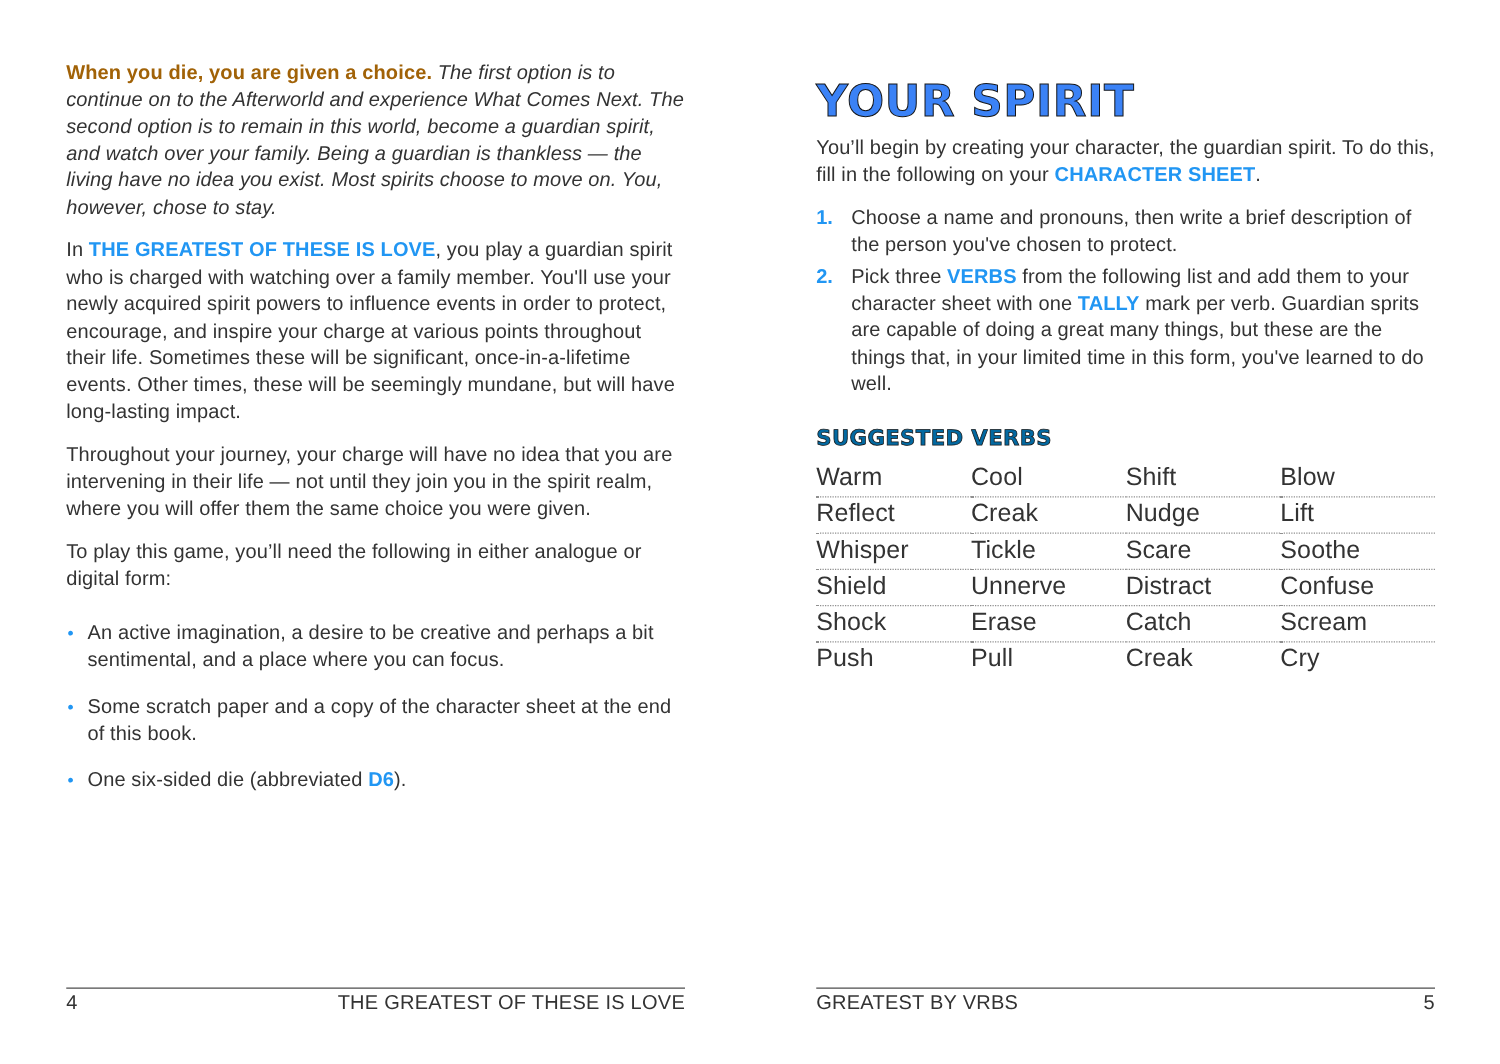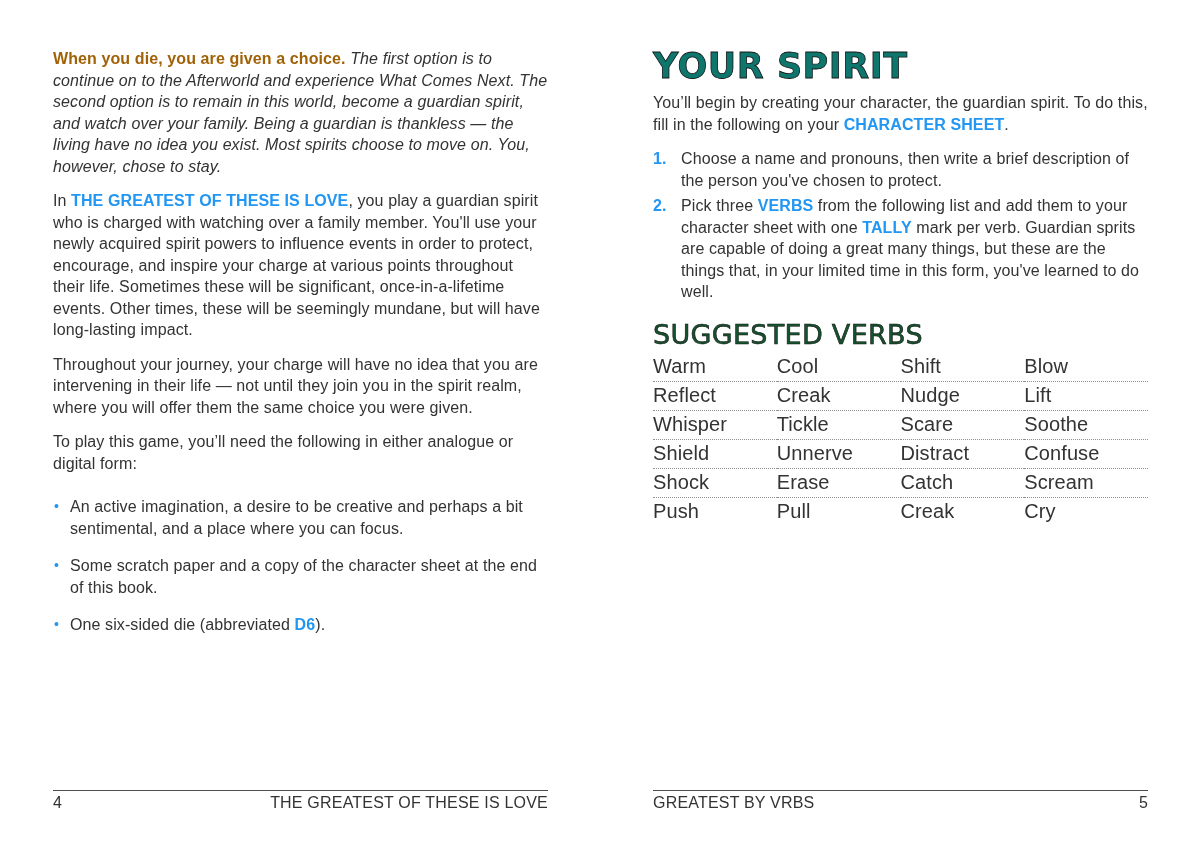--- a/index.html
+++ b/index.html
@@ -23,27 +23,27 @@
   ul.supplies { list-style:none; margin-top:22px; }
   ul.supplies li {
     position:relative; padding-left:17px; margin-bottom:16px; letter-spacing:0.1px;
   }
   ul.supplies li::before {
     content:"•"; color:#2196F3; position:absolute; left:1px; top:0; font-size:14px;
   }
 
   h1.page-title {
     font-family:"DejaVu Sans","Liberation Sans",sans-serif;
-    font-size:35px; line-height:36px; font-weight:900; color:#0f766e;
-    letter-spacing:0.5px; margin:0 0 8px 0;
+    font-size:35px; line-height:36px; font-weight:900; color:#3b82f6;
+    letter-spacing:0.5px; margin:16px 0 8px 0;
     -webkit-text-stroke:0.8px #141414;
   }
   h2.section-title {
     font-family:"DejaVu Sans","Liberation Sans",sans-serif;
-    font-size:27px; line-height:26px; font-weight:400; color:#14532d;
+    font-size:17px; line-height:26px; font-weight:700; color:#0369a1;
     letter-spacing:0.3px; margin:19px 0 5px 0;
     -webkit-text-stroke:0.6px #141414;
   }
 
   .steps { margin-top:10px; }
   .step { display:flex; margin-bottom:4px; }
   .step-num { width:28px; flex:0 0 28px; color:#2196F3; font-weight:bold; }
   .step-body { flex:1; letter-spacing:0.1px; }
 
   table.verbs { width:100%; border-collapse:collapse; table-layout:fixed; }

